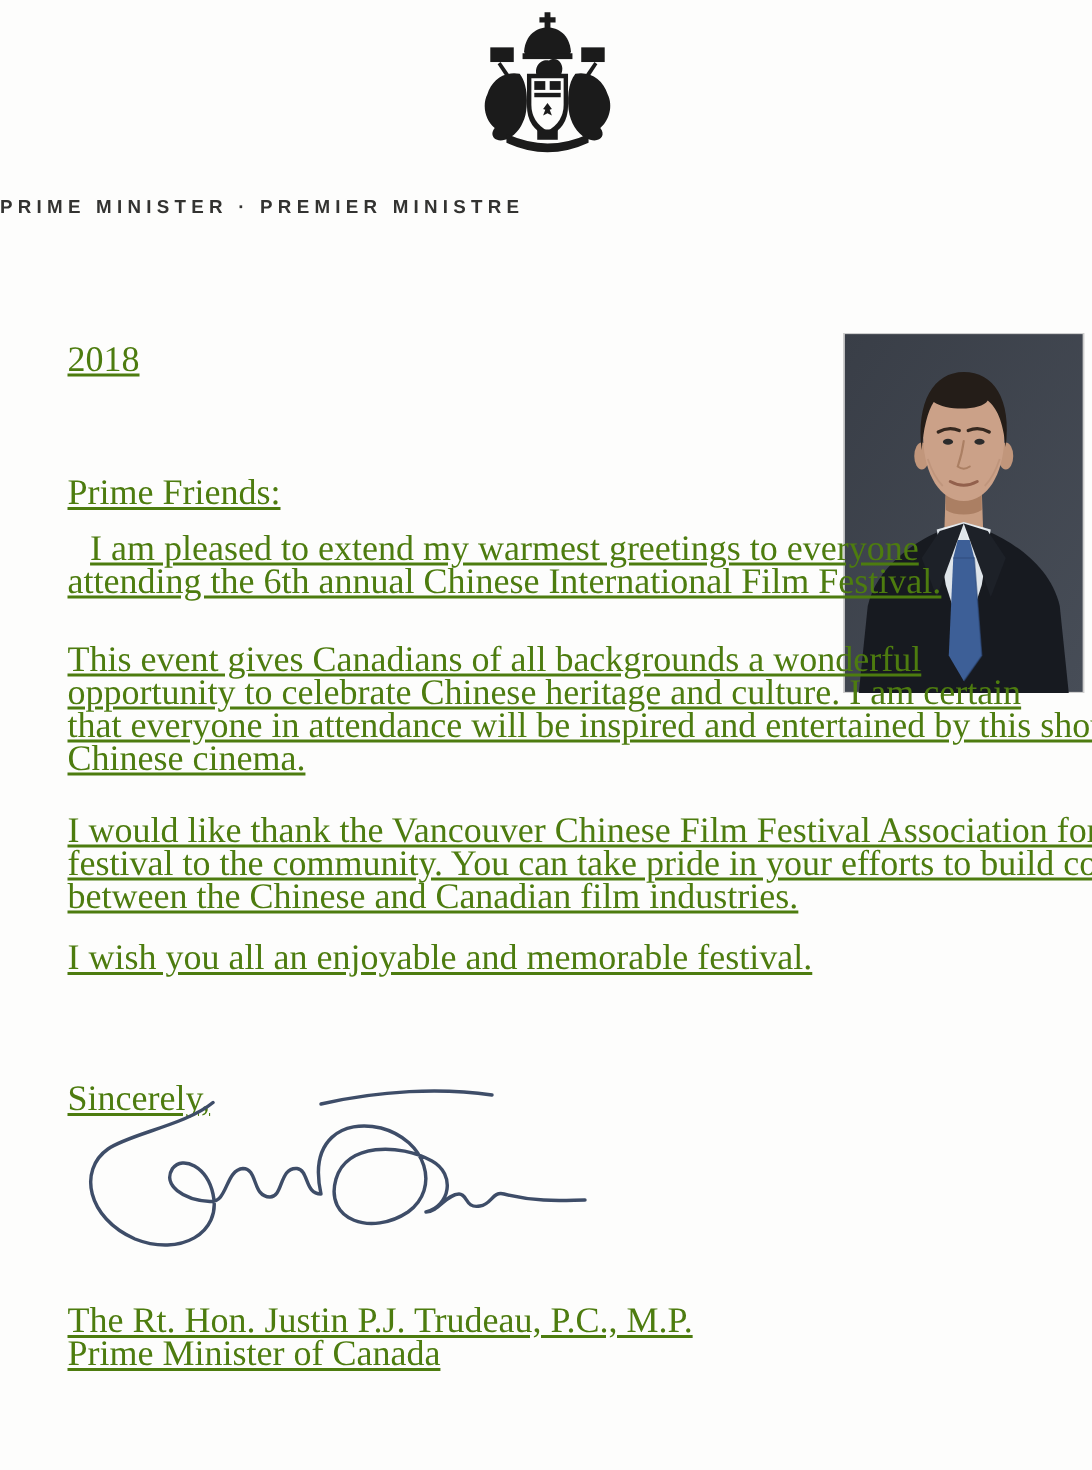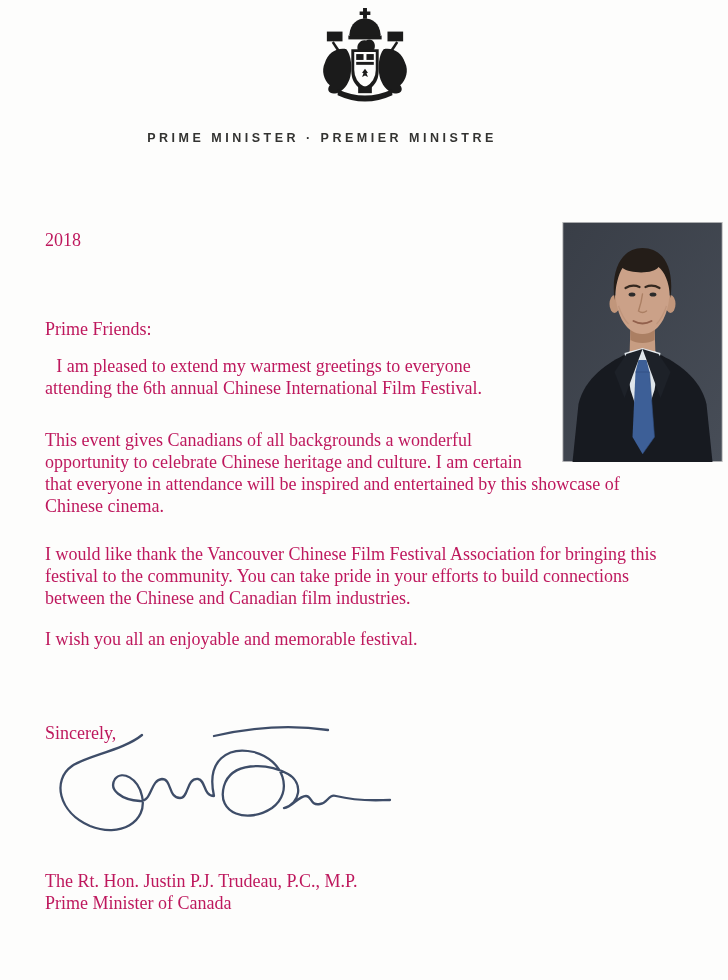--- a/index.html
+++ b/index.html
@@ -8,30 +8,30 @@
     width:728px;height:980px;
     margin:0 auto;
     background:#fdfdfc;
     overflow:hidden;
     font-family:"Liberation Serif","DejaVu Serif",serif;
     color:#403f3d;
   }
   .emblem{position:absolute;left:321px;top:8px;width:88px;height:98px;}
   .letterhead-title{
     position:absolute;left:0;top:131px;width:644px;
-    text-align:center;
     font-family:"Liberation Sans","DejaVu Sans",sans-serif;
     font-size:12.5px;font-weight:600;letter-spacing:3.5px;
     color:#333331;white-space:pre;
   }
   .txt{
     position:absolute;left:45px;
-    font-size:18px;line-height:22px;
+    font-size:24px;line-height:22px;
     white-space:pre;
-    color:#be185d;
+    color:#4d7c0f;
+    text-decoration:underline;
   }
   .date{top:229px;}
   .salutation{top:318px;}
   .para-1{top:355px;text-align:center;}
   .para-2{top:429px;}
   .para-3{top:543px;}
   .para-4{top:628px;}
   .closing{top:674px;margin-top:48px;}
   .signatory{top:870px;}
   .photo{

